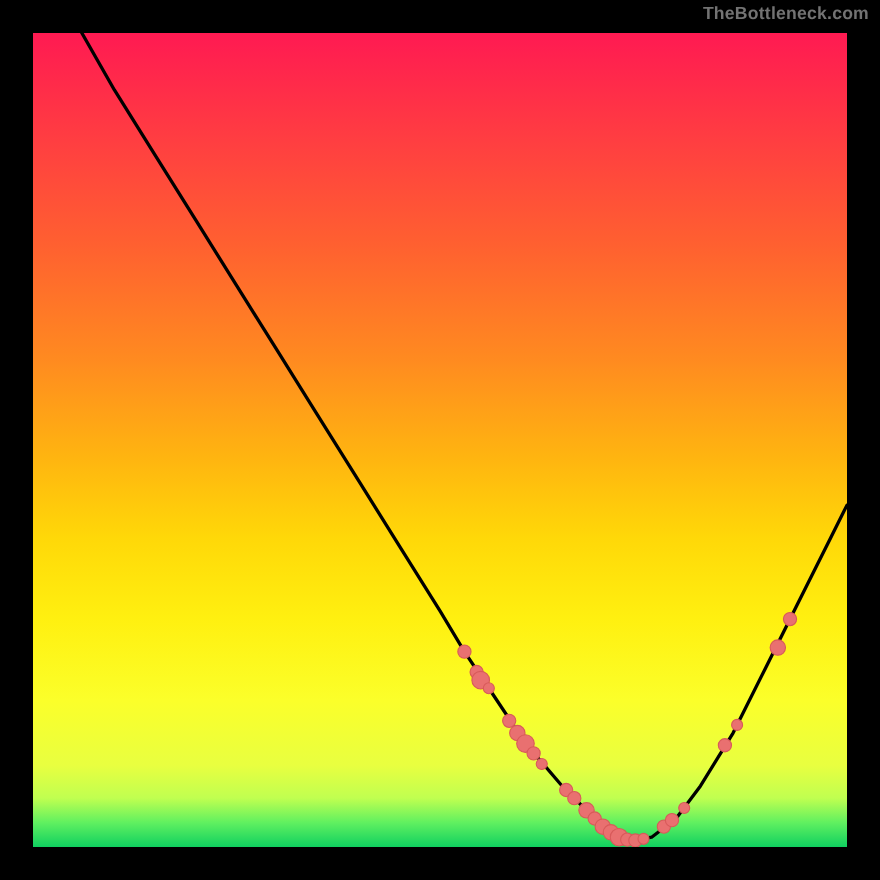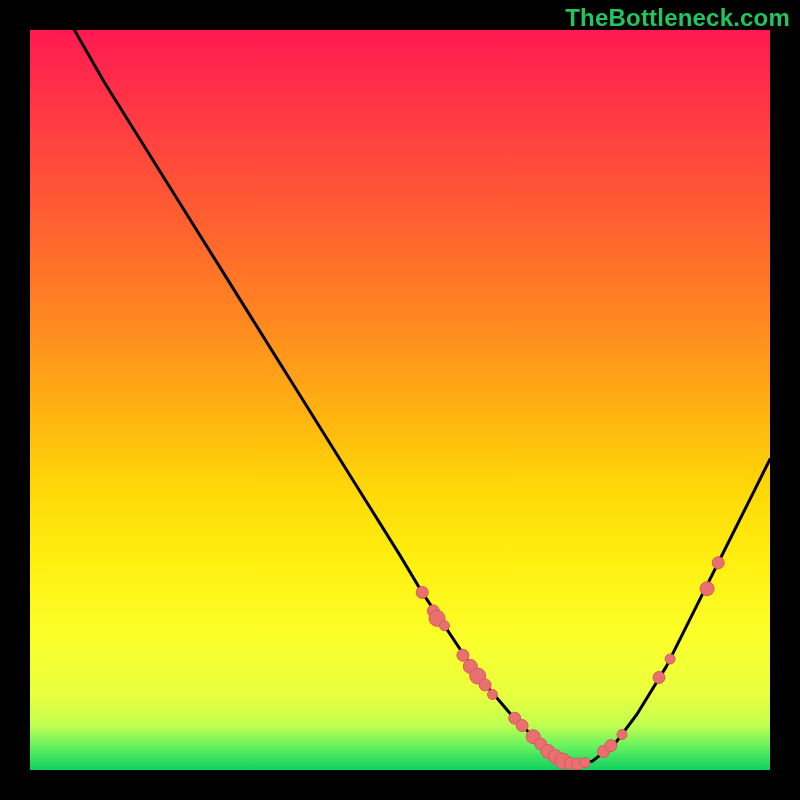--- a/index.html
+++ b/index.html
@@ -13,22 +13,22 @@
   }
   .stage {
     position: relative;
     width: 800px;
     height: 800px;
   }
   .watermark {
     position: absolute;
     top: 4px;
     right: 10px;
-    color: #22c55e;
-    font-size: 24px;
+    color: #737373;
+    font-size: 16px;
     font-weight: 600;
     letter-spacing: 0.2px;
     z-index: 10;
   }
   .plot-box {
     position: absolute;
     left: 30px;
     top: 30px;
     width: 740px;
     height: 740px;

